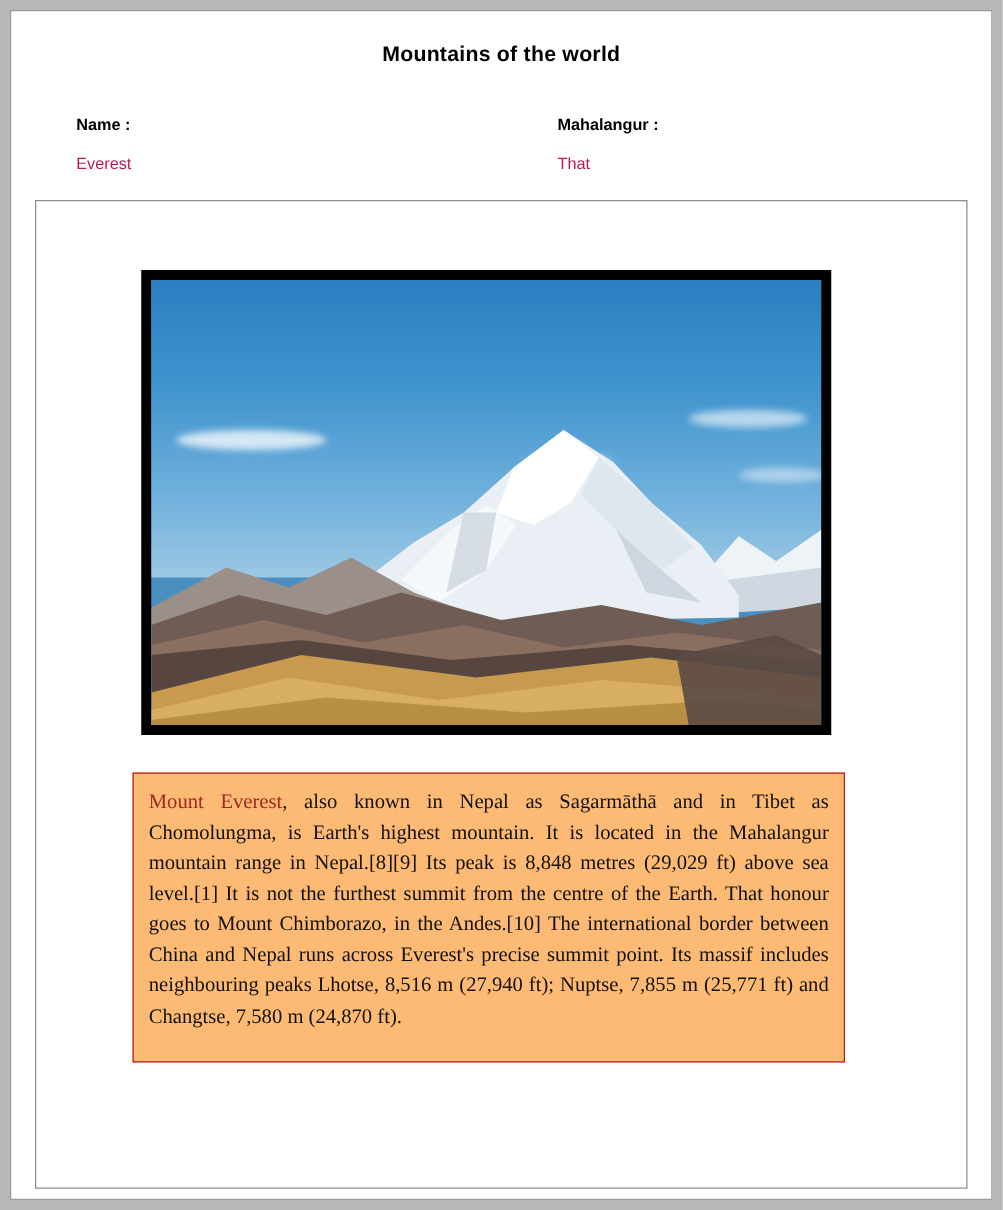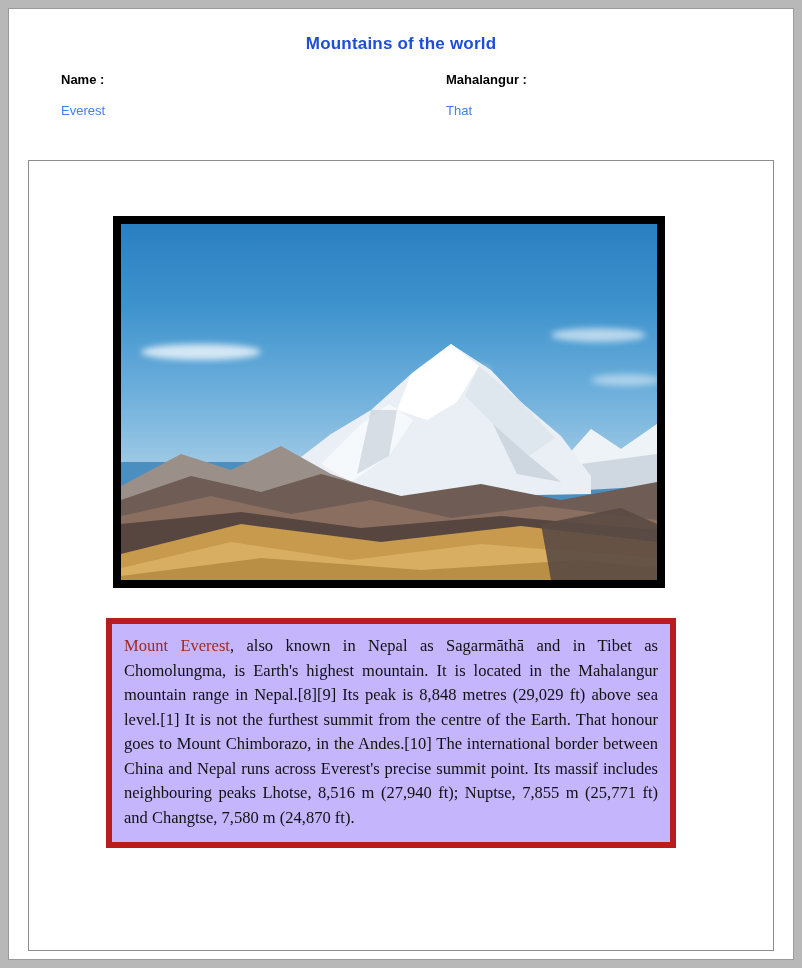--- a/index.html
+++ b/index.html
@@ -20,42 +20,42 @@
     width: 786px;
     height: 952px;
     background: #ffffff;
     border: 1px solid #9a9a9a;
     box-sizing: border-box;
   }
   .doc-title {
     text-align: center;
     font-size: 17px;
     font-weight: bold;
-    color: #1d4ed8;
+    color: #000000;
     margin-top: 25px;
     letter-spacing: 0.2px;
   }
   .fields {
     position: relative;
-    margin-top: 18px;
+    margin-top: 38px;
     height: 60px;
   }
   .field {
     position: absolute;
   }
   .field-name { left: 52px; top: 0; }
   .field-continent { left: 437px; top: 0; }
   .field-label {
     font-size: 13px;
     font-weight: bold;
     color: #000000;
   }
   .field-value {
     font-size: 13px;
-    color: #3b82f6;
+    color: #be185d;
     margin-top: 16px;
   }
   .content-box {
     position: absolute;
     left: 19px;
     top: 151px;
     width: 746px;
     height: 791px;
     border: 1px solid #8c8c8c;
     box-sizing: border-box;
@@ -98,24 +98,24 @@
   
   .peaks {
     position: absolute;
     left: 0; top: 0; width: 100%; height: 100%;
   }
   .text-box {
     position: absolute;
     left: 77px;
     top: 457px;
     width: 570px;
-    background: #c4b5fd;
-    border: 6px solid #b91c1c;
+    background: #fdba74;
+    border: 1px solid #b91c1c;
     box-sizing: border-box;
-    padding: 10px 12px 12px 12px;
+    padding: 10px 12px 24px 12px;
   }
   .text-box p {
     margin: 0;
     font-family: "Liberation Serif", serif;
     font-size: 16.5px;
     line-height: 24.5px;
     color: #111111;
     text-align: justify;
   }
   .redname {

